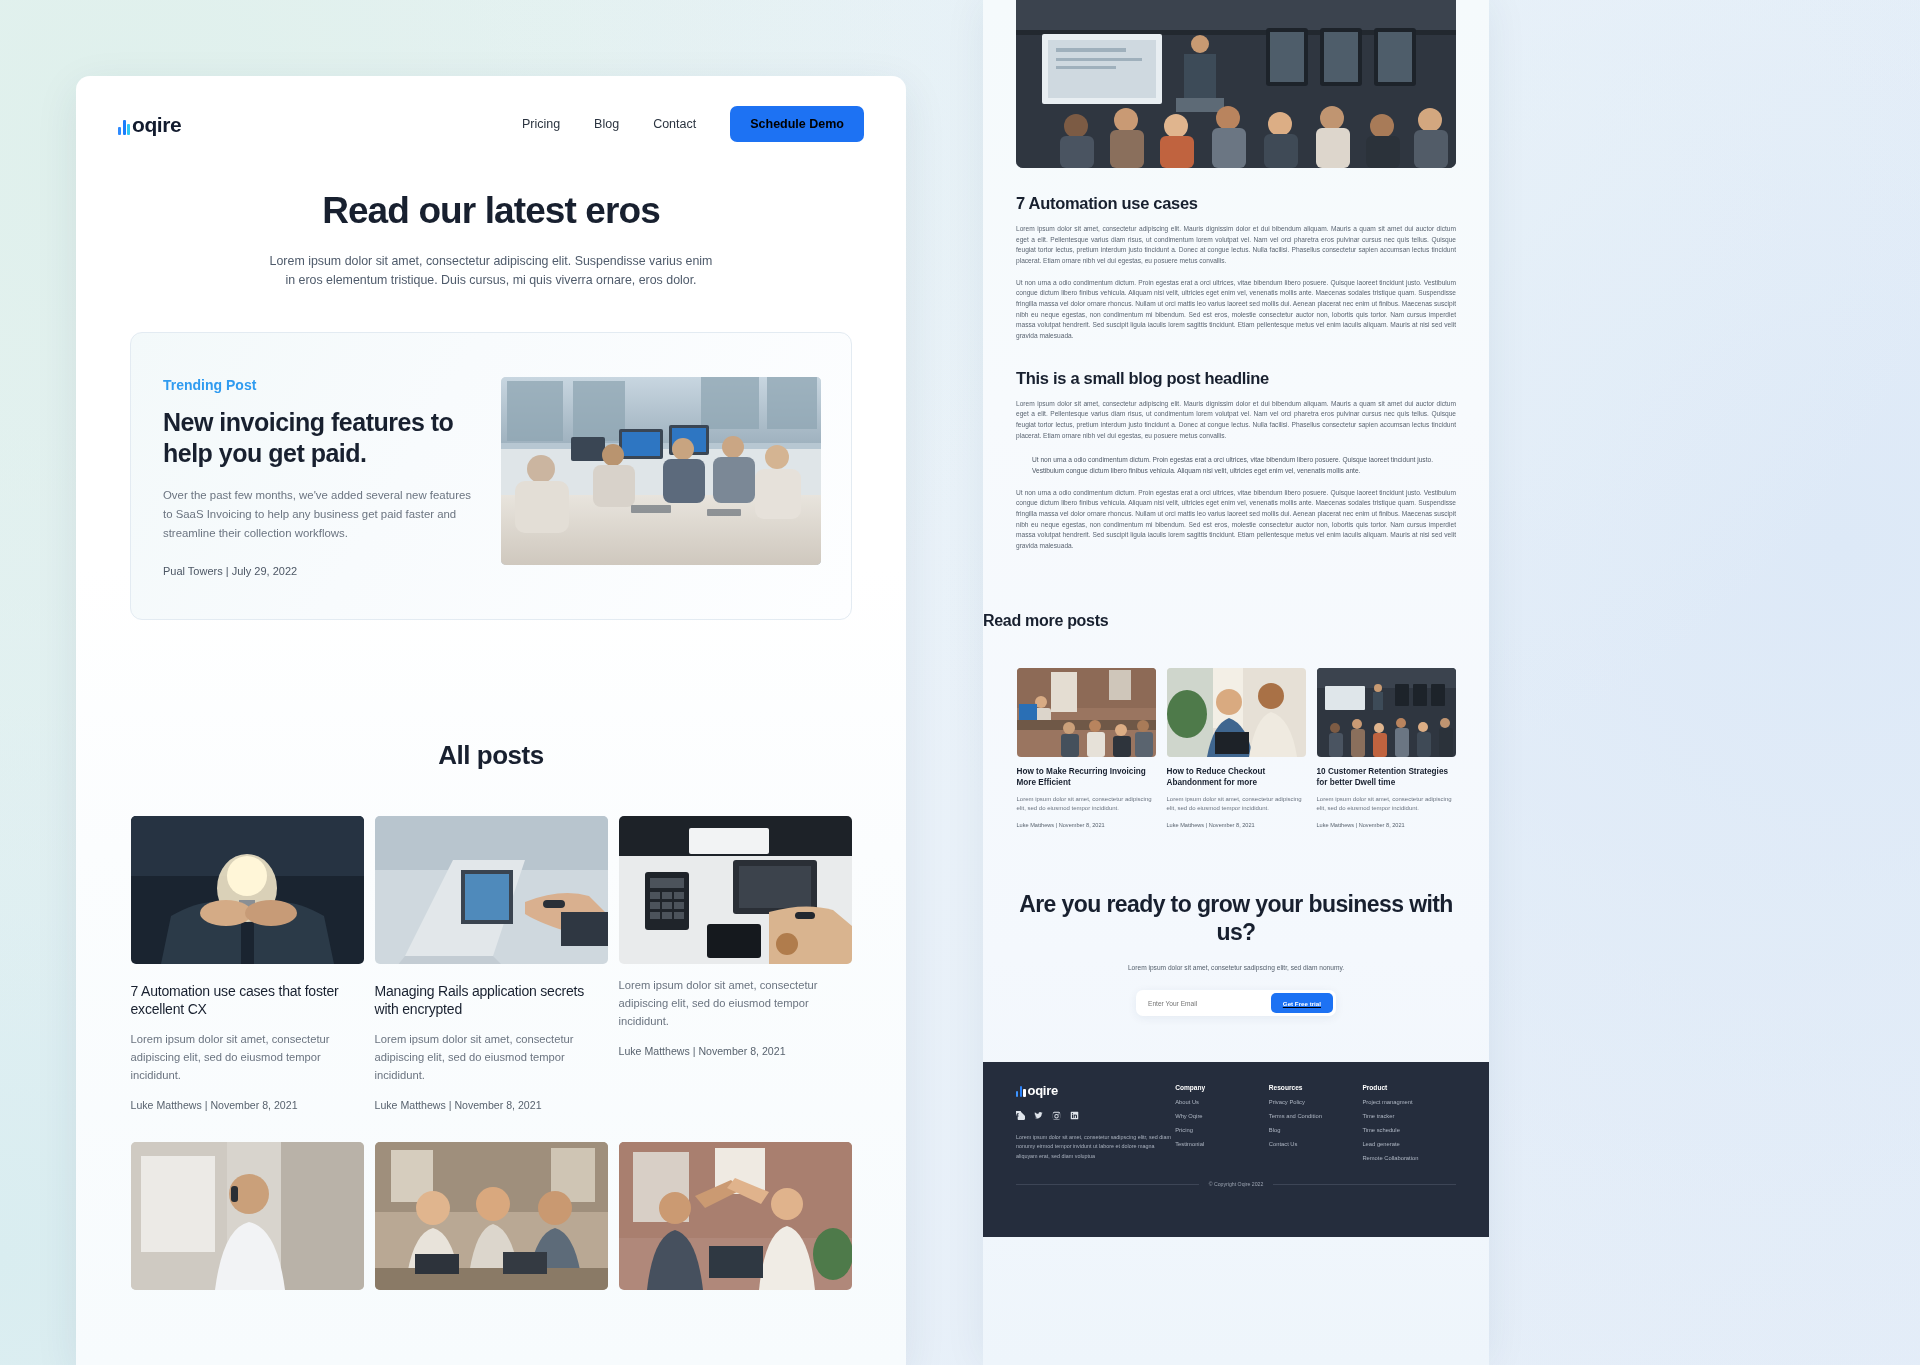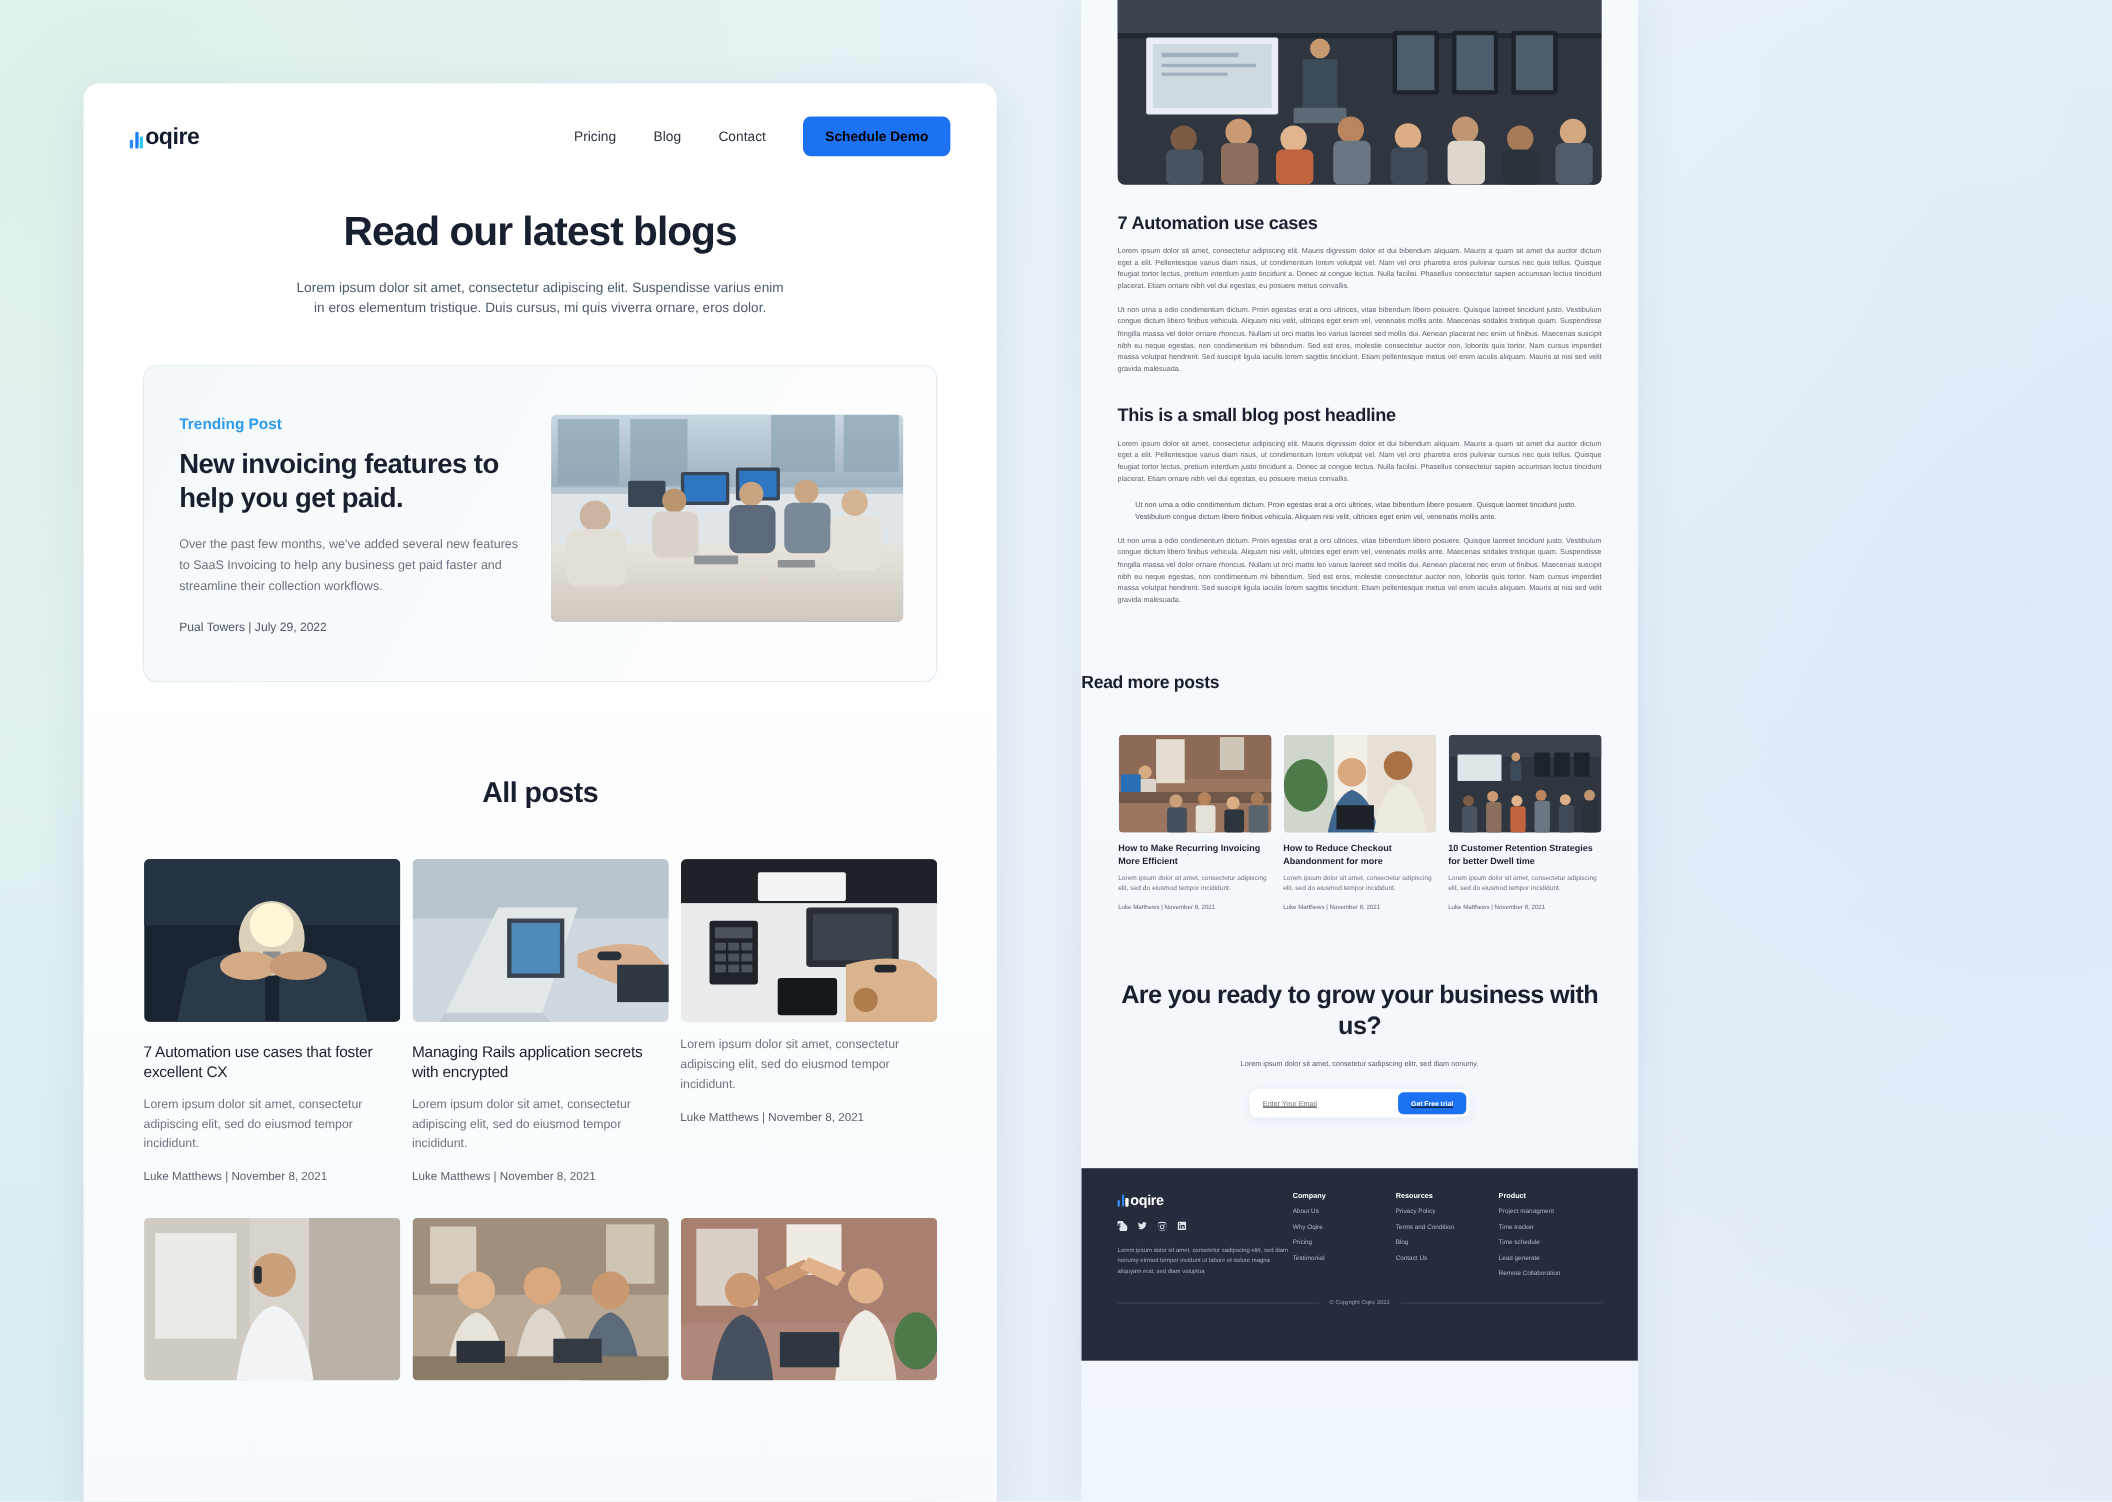--- a/index.html
+++ b/index.html
@@ -83,21 +83,21 @@
     color: #6b7480; max-width: 310px;
   }
   .trend-meta { margin-top: 22px; font-size: 11px; color: #4d5765; }
   .trend-img {
     width: 320px; height: 188px; border-radius: 5px; flex: 0 0 auto;
     overflow: hidden; position: relative;
     background: linear-gradient(160deg,#cfd9e0 0%, #93a6b4 45%, #5f7080 100%);
   }
 
   .allposts-title {
-    text-align: center; margin-top: 85px;
+    text-align: center; margin-top: 120px;
     font-size: 26px; font-weight: 700; color: #18202f; letter-spacing: -0.5px;
   }
   .grid {
     display: grid; grid-template-columns: repeat(3, 233px);
     gap: 11px 11px; justify-content: center; margin-top: 45px;
   }
   .card-img {
     width: 233px; height: 148px; border-radius: 5px; overflow: hidden;
     position: relative;
   }
@@ -227,21 +227,21 @@
     </div>
     <div class="nav-links">
       <a class="nav-link" href="#">Pricing</a>
       <a class="nav-link" href="#">Blog</a>
       <a class="nav-link" href="#">Contact</a>
       <button class="btn-demo">Schedule Demo</button>
     </div>
   </div>
 
   <div class="hero">
-    <h1>Read our latest blogs</h1>
+    <h1>Read our latest eros</h1>
     <p>Lorem ipsum dolor sit amet, consectetur adipiscing elit. Suspendisse varius enim in eros elementum tristique. Duis cursus, mi quis viverra ornare, eros dolor.</p>
   </div>
 
   <div class="trend-card">
     <div class="trend-left">
       <div class="trend-tag">Trending Post</div>
       <div class="trend-title">New invoicing features to help you get paid.</div>
       <div class="trend-desc">Over the past few months, we've added several new features to SaaS Invoicing to help any business get paid faster and streamline their collection workflows.</div>
       <div class="trend-meta">Pual Towers |  July 29, 2022</div>
     </div>

